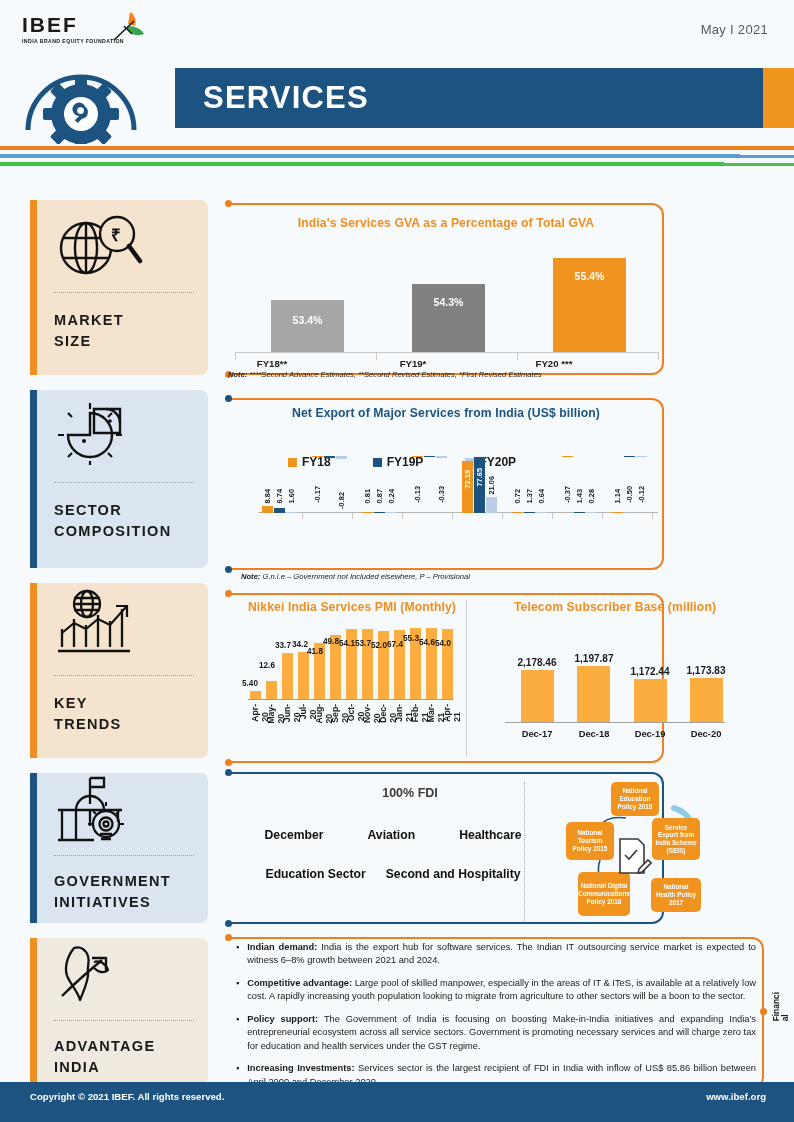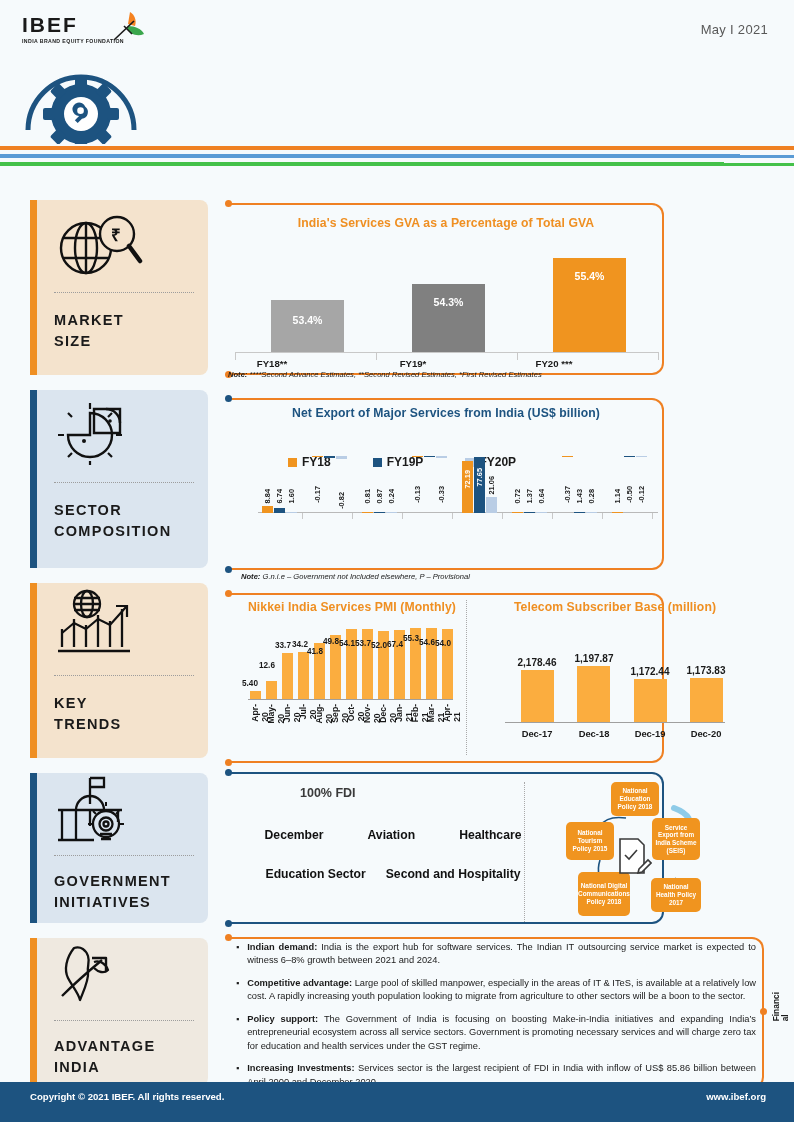--- a/index.html
+++ b/index.html
@@ -94,21 +94,21 @@
             writing-mode: vertical-rl; transform: rotate(180deg); }
 
   .c4-plot { position: absolute; left: 505px; top: 648px; width: 220px; height: 75px; }
   .c4-base { position: absolute; left: 0; bottom: 0; width: 100%; height: 1px; background: #9f9f9f; }
   .c4-bar { position: absolute; bottom: 1px; width: 33px; background: #fbad3f; }
   .c4-val { position: absolute; width: 64px; text-align: center; font-size: 10px; font-weight: bold; color: #1a1a1a; }
   .c4-cat { position: absolute; top: 80px; width: 64px; text-align: center; font-size: 9.4px; font-weight: bold; color: #1a1a1a; }
   .vsep { position: absolute; left: 466px; top: 600px; height: 155px; border-left: 1px dotted #a9a9a9; }
 
   
-  .fdi-title { position: absolute; left: 300px; top: 786px; width: 220px; text-align: left; font-size: 12.5px; font-weight: bold; color: #3a3a3a; }
+  .fdi-title { position: absolute; left: 300px; top: 786px; width: 220px; text-align: center; font-size: 12.5px; font-weight: bold; color: #3a3a3a; }
   .fdi-row { position: absolute; display: flex; justify-content: center; font-size: 12.2px; font-weight: bold; color: #111; }
   .vsep2 { position: absolute; left: 524px; top: 782px; height: 140px; border-left: 1px dotted #a9a9a9; }
   .pbox { position: absolute; background: #f0941f; border-radius: 5px; color: #fff; font-size: 6.4px;
           font-weight: bold; text-align: center; display: flex; align-items: center; justify-content: center;
           line-height: 1.2; padding: 2px; }
 
   
   .bullets { position: absolute; left: 236px; top: 941px; width: 520px; }
   .bullet { display: flex; gap: 8px; margin-bottom: 9px; }
   .bullet .dot { font-size: 9px; color: #1a1a1a; line-height: 1.5; }
@@ -153,20 +153,25 @@
           <rect x="26" y="-6" width="12" height="12" rx="2" transform="rotate(45)"></rect>
         </g>
       </g>
       <circle cx="0" cy="0" r="17" fill="#fff"></circle>
       <g fill="#1d5380" transform="translate(-9,-10) scale(0.95)">
         <path d="M14 3 a7 7 0 1 0 -6.5 9.5 L3 17 l3 3 l4.5-4.5 A7 7 0 0 0 14 3 z M9 10.5 a3.5 3.5 0 1 1 0-7 a3.5 3.5 0 0 1 0 7z"></path>
       </g>
     </g>
   </svg>
 
+  <div class="title-band">
+    <div class="title-blue"></div>
+    <div class="title-orange"></div>
+    <div class="title-text">SERVICES</div>
+  </div>
 
   <div class="rule rule-o"></div>
   <div class="rule rule-b"></div>
   <div class="rule rule-g"></div>
   <div class="rule-mask1"></div>
   <div class="rule-mask2"></div>
 
   <div class="side cream" style="top:200px;height:175px;">
     <div class="accent"></div>
     <div class="side-icon" style="top:14px;">

